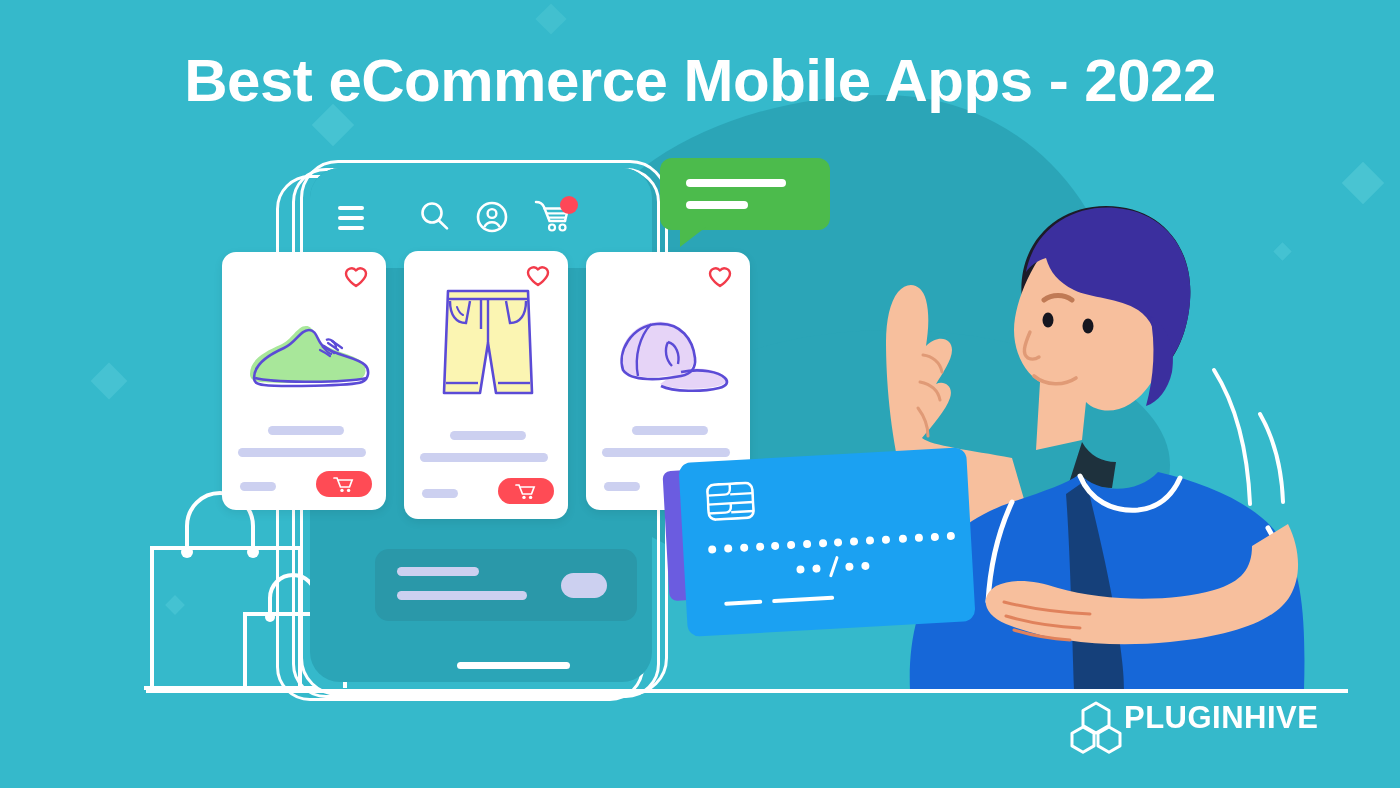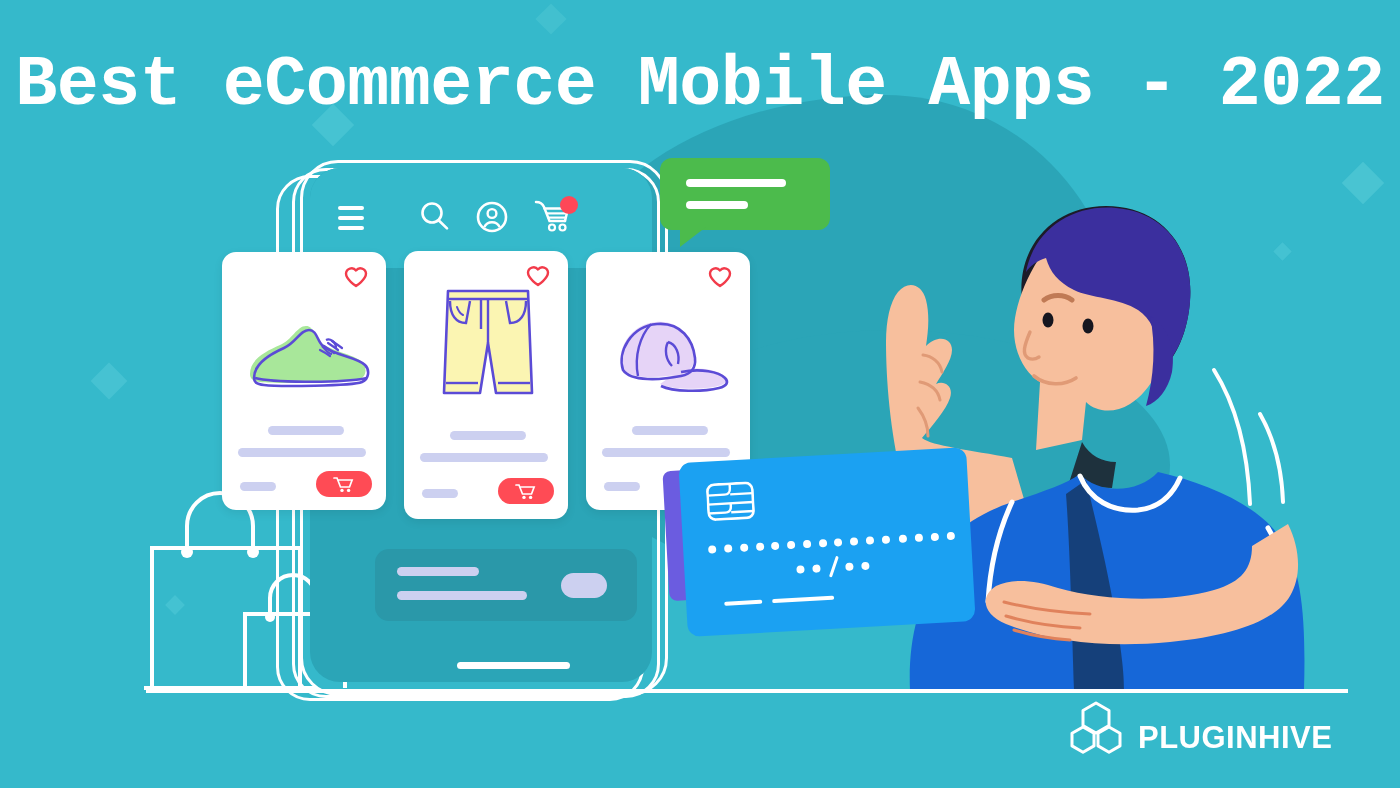--- a/index.html
+++ b/index.html
@@ -39,24 +39,24 @@
     background: rgba(60,190,205,0.0);
     border: 3px solid #6c5ce7;
   }
 
   
   .title {
     position: absolute;
     left: 0; right: 0; top: 46px;
     text-align: center;
     color: #ffffff;
-    font-size: 70px;
+    font-size: 60px;
     font-weight: 700;
     letter-spacing: -0.5px;
-    font-family: Liberation Mono, monospace;
+    font-family: Liberation Sans, sans-serif;
     white-space: nowrap;
   }
 
   
   .phone-ghost {
     position: absolute;
     border: 3px solid #ffffff;
     border-radius: 34px;
     background: transparent;
   }
@@ -229,22 +229,22 @@
     left: 146px; top: 689px;
     width: 1202px; height: 4px;
     background: #ffffff;
   }
 
   
   .logo-wrap {
     position: absolute;
     left: 1068px; top: 700px;
     display: flex;
-    align-items: flex-end;
-    gap: 14px;
+    align-items: flex-start;
+    gap: 0;
   }
   .logo-text {
     color: #ffffff;
     font-size: 31px;
     font-weight: 700;
     letter-spacing: 0.5px;
     font-family: "Liberation Sans", sans-serif;
   }
 </style>
 </head>

